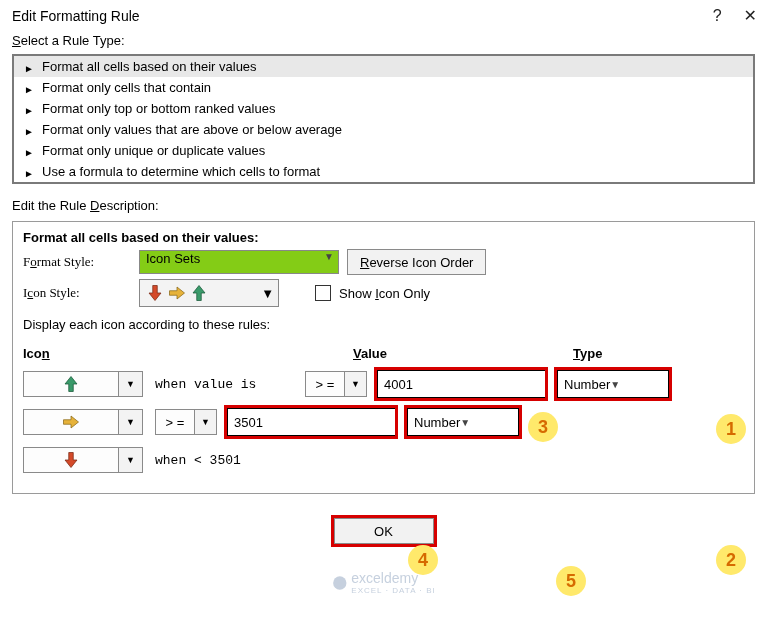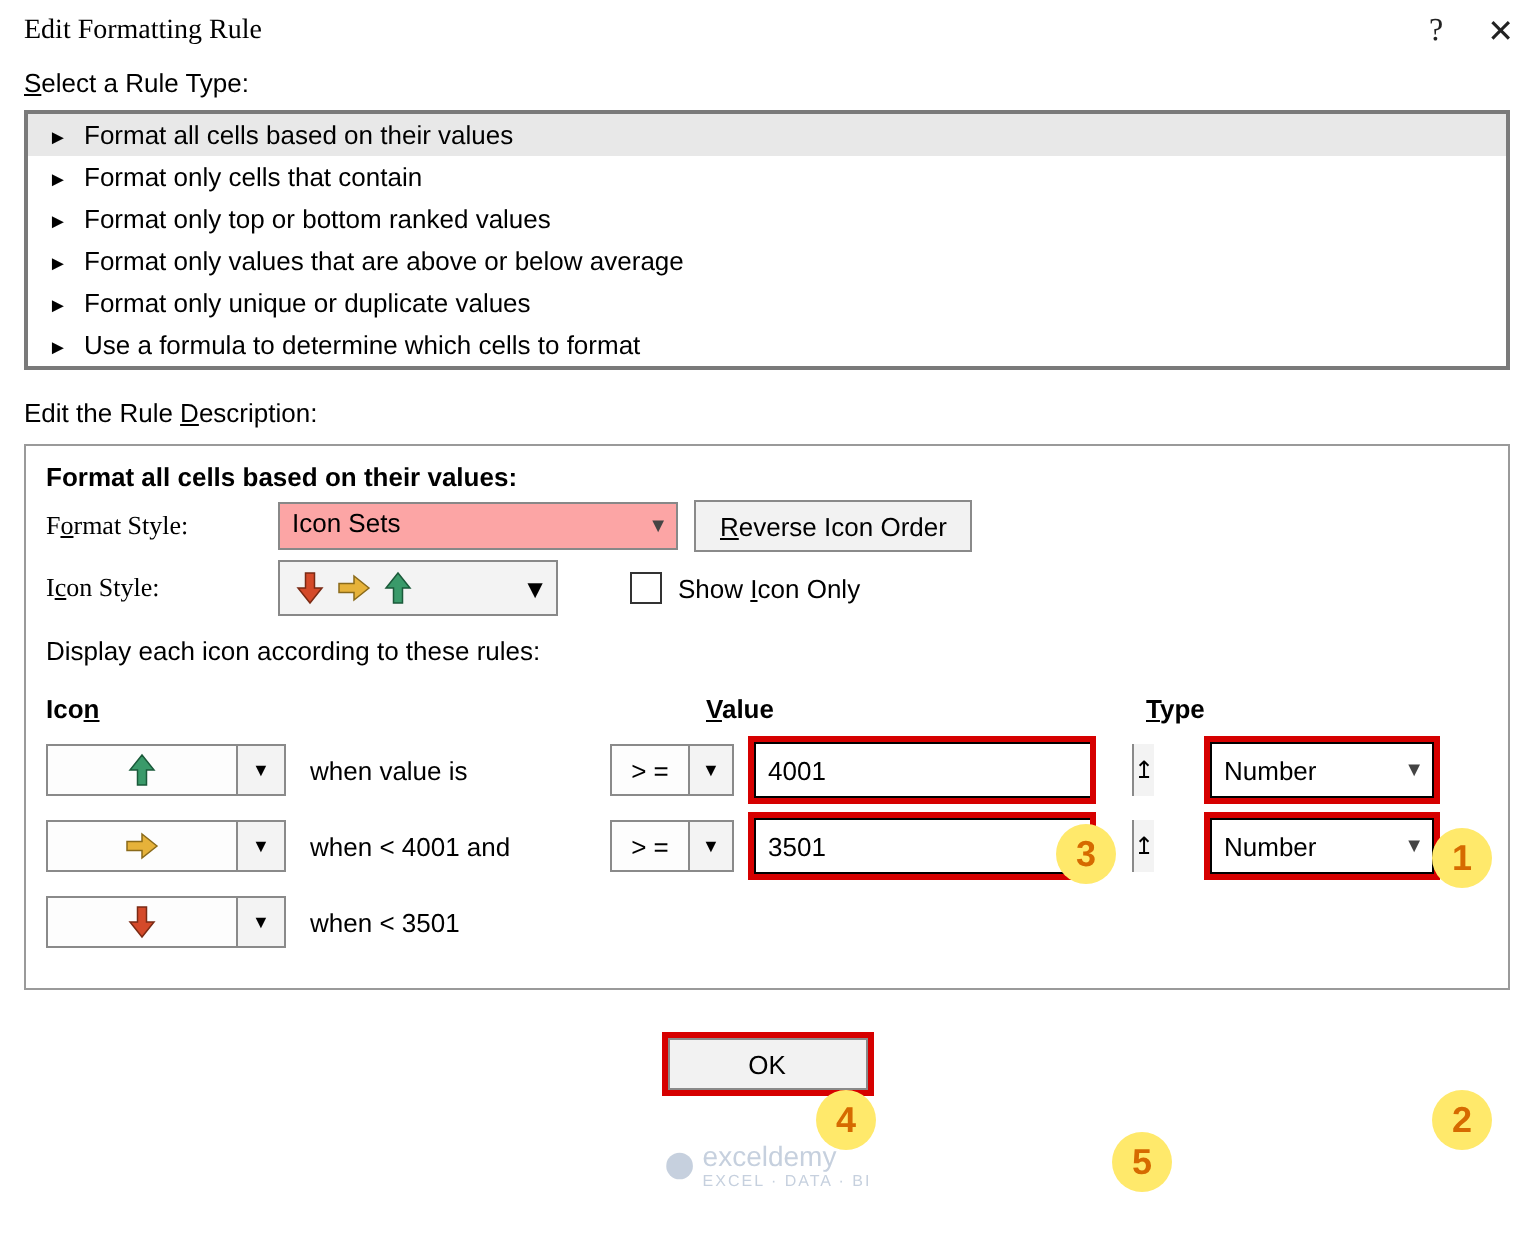--- a/index.html
+++ b/index.html
@@ -13,21 +13,20 @@
     height: 625px;
     overflow: hidden;
     position: relative;
   }
   .titlebar {
     display: flex;
     align-items: center;
     justify-content: space-between;
     padding: 6px 10px 4px 12px;
     font-size: 14px;
-    font-family: Liberation Serif, serif;
   }
   .titlebar .right { display: flex; gap: 22px; align-items: center; }
   .help-icon, .close-icon { font-size: 16px; color: #222; }
   .section-label { padding: 4px 12px 2px; }
   .underline-s { text-decoration: underline; }
   .rule-type-list {
     margin: 4px 12px 10px;
     border: 2px solid #7a7a7a;
     background: #fff;
   }
@@ -48,26 +47,26 @@
   .desc-panel {
     margin: 6px 12px 10px;
     border: 1px solid #9a9a9a;
     padding: 8px 10px 10px;
   }
   .bold { font-weight: 600; }
   .row { display: flex; align-items: center; gap: 8px; margin: 4px 0; }
   .lbl { width: 108px; font-family: Liberation Serif, serif; }
   .combo {
     display: inline-flex;
-    align-items: flex-end;
+    align-items: flex-start;
     justify-content: space-between;
     border: 1px solid #888;
-    background: #fca5a5;
+    background: #84cc16;
     height: 24px;
-    padding: 0 4px 5px 6px;
+    padding: 0 4px 16px 6px;
     font-size: 13px;
   }
   .combo .chev { font-size: 10px; color: #444; margin-left: 6px; }
   .btn {
     display: inline-flex;
     align-items: center;
     justify-content: center;
     border: 1px solid #8a8a8a;
     background: #f2f2f2;
     height: 26px;
@@ -123,21 +122,21 @@
   }
   .icon-combo .dd {
     width: 24px;
     border-left: 1px solid #8a8a8a;
     display: flex;
     align-items: center;
     justify-content: center;
     background: #f3f3f3;
     font-size: 9px;
   }
-  .when-text { width: 150px; }
+  .when-text { width: 150px; font-family: Liberation Mono, monospace; }
   .op-combo {
     display: inline-flex;
     border: 1px solid #8a8a8a;
     height: 26px;
     width: 62px;
     margin-right: 10px;
   }
   .op-combo .main {
     flex: 1;
     display: flex;
@@ -175,28 +174,27 @@
     border-left: 1px solid #8a8a8a;
     display: flex;
     align-items: center;
     justify-content: center;
     background: #f3f3f3;
     font-size: 12px;
   }
   .type-combo {
     display: inline-flex;
     align-items: center;
-    justify-content: space-between;
+    justify-content: flex-start;
     border: 1px solid #000;
     background: #fff;
     height: 28px;
     width: 112px;
     padding: 0 4px 0 6px;
     outline: 3px solid #d60000;
-    margin-left: 48px;
   }
   .type-combo .chev { font-size: 10px; color: #444; }
   .footer {
     display: flex;
     justify-content: center;
     gap: 18px;
     padding: 14px 34px 10px;
   }
   .footer .btn { width: 100px; justify-content: center; }
   .ok-btn { outline: 3px solid #d60000; }
@@ -340,21 +338,20 @@
 
   <div class="rule-row">
     <span class="icon-combo">
       <span class="main">
           <svg class="arrow" viewBox="0 0 24 24">
             <path d="M22 12 L12 4 L12 9 L2 9 L2 15 L12 15 L12 20 Z" fill="#e6b23a" stroke="#8a6a1a" stroke-width="1"></path>
           </svg>
         </span>
       <span class="dd">▼</span>
     </span>
-    <span class="when-text">when &lt; 4001 and</span>
     <span class="op-combo">
       <span class="main">&gt; =</span>
       <span class="dd">▼</span>
     </span>
     <span class="value-field">
       <input value="3501" style="">
       <span class="ref">↥</span>
     </span>
     <span class="type-combo">
       <span>Number</span>

